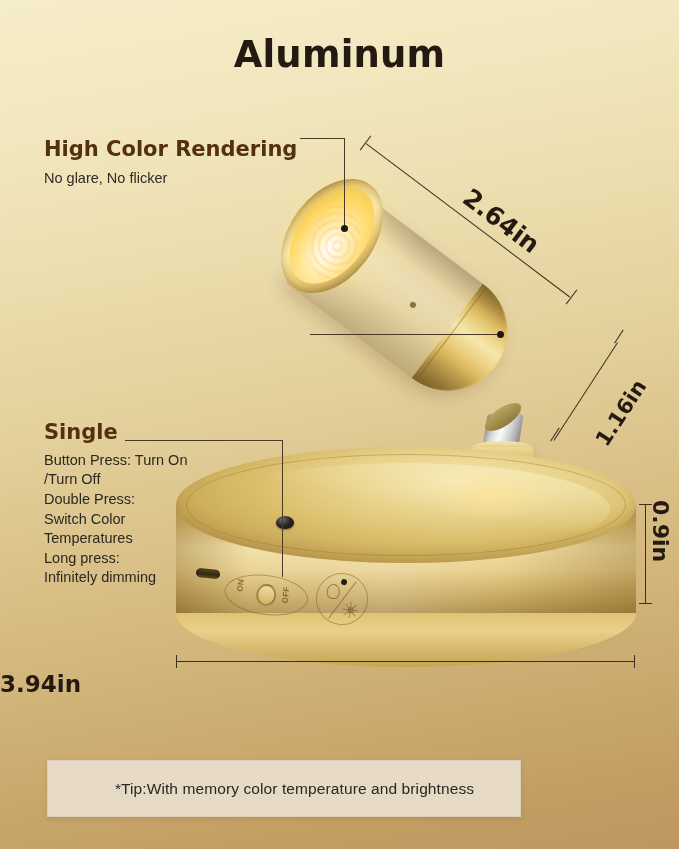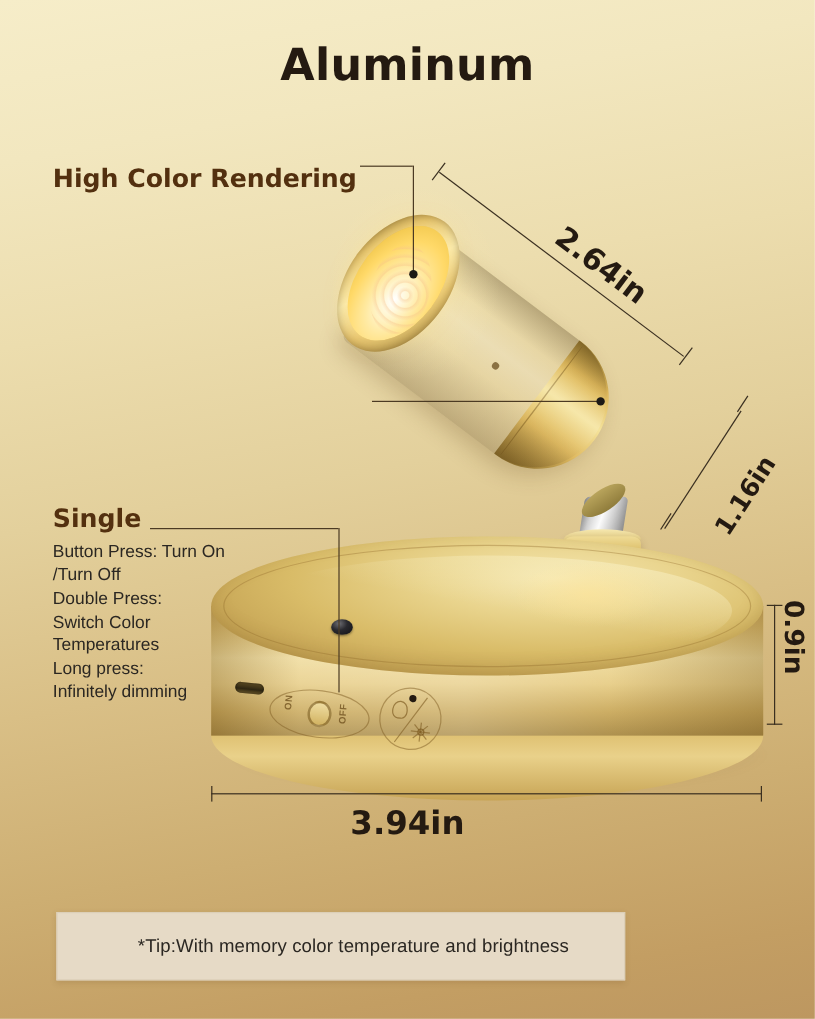--- a/index.html
+++ b/index.html
@@ -355,20 +355,21 @@
   <div class="dot" style="left:341px;top:225px;"></div>
 
   <div class="leader lead-h" style="left:310px;top:334px;width:190px;"></div>
   <div class="dot" style="left:497px;top:331px;"></div>
 
   <div class="leader lead-h" style="left:125px;top:440px;width:157px;"></div>
   <div class="leader lead-v" style="left:282px;top:440px;height:137px;"></div>
 
   <div class="ann" id="ann-hcr">
     <div class="h">High Color Rendering</div>
+    <div class="sub">No glare, No flicker</div>
   </div>
 
   <div class="ann" id="ann-alu">
   </div>
 
   <div class="ann" id="ann-btn">
     <div class="h">Single</div>
     <div class="list">Button Press: Turn On
 /Turn Off
 Double Press:
@@ -389,19 +390,19 @@
   <div class="dimlabel" style="left:601px;top:432px;font-size:21px;transform:rotate(-57deg);transform-origin:0 50%;">1.16in</div>
 
   <div class="dimline dim-v" style="left:645px;top:504px;height:100px;"></div>
   <div class="tick tick-h" style="left:639px;top:504px;"></div>
   <div class="tick tick-h" style="left:639px;top:603px;"></div>
   <div class="dimlabel" style="left:648px;top:500px;font-size:22px;writing-mode:vertical-rl;text-orientation:mixed;">0.9in</div>
 
   <div class="dimline dim-h" style="left:176px;top:661px;width:459px;"></div>
   <div class="tick tick-v" style="left:176px;top:655px;"></div>
   <div class="tick tick-v" style="left:634px;top:655px;"></div>
-  <div class="dimlabel" style="left:0;right:0;top:671px;text-align:center;font-size:27px;">3.94in</div>
+  <div class="dimlabel" style="left:0;right:0;top:671px;text-align:left;font-size:23px;">3.94in</div>
 
   <div class="tipbox">
     <span>*Tip:With memory color temperature and brightness</span>
   </div>
 
 </div>
 
 </body></html>

